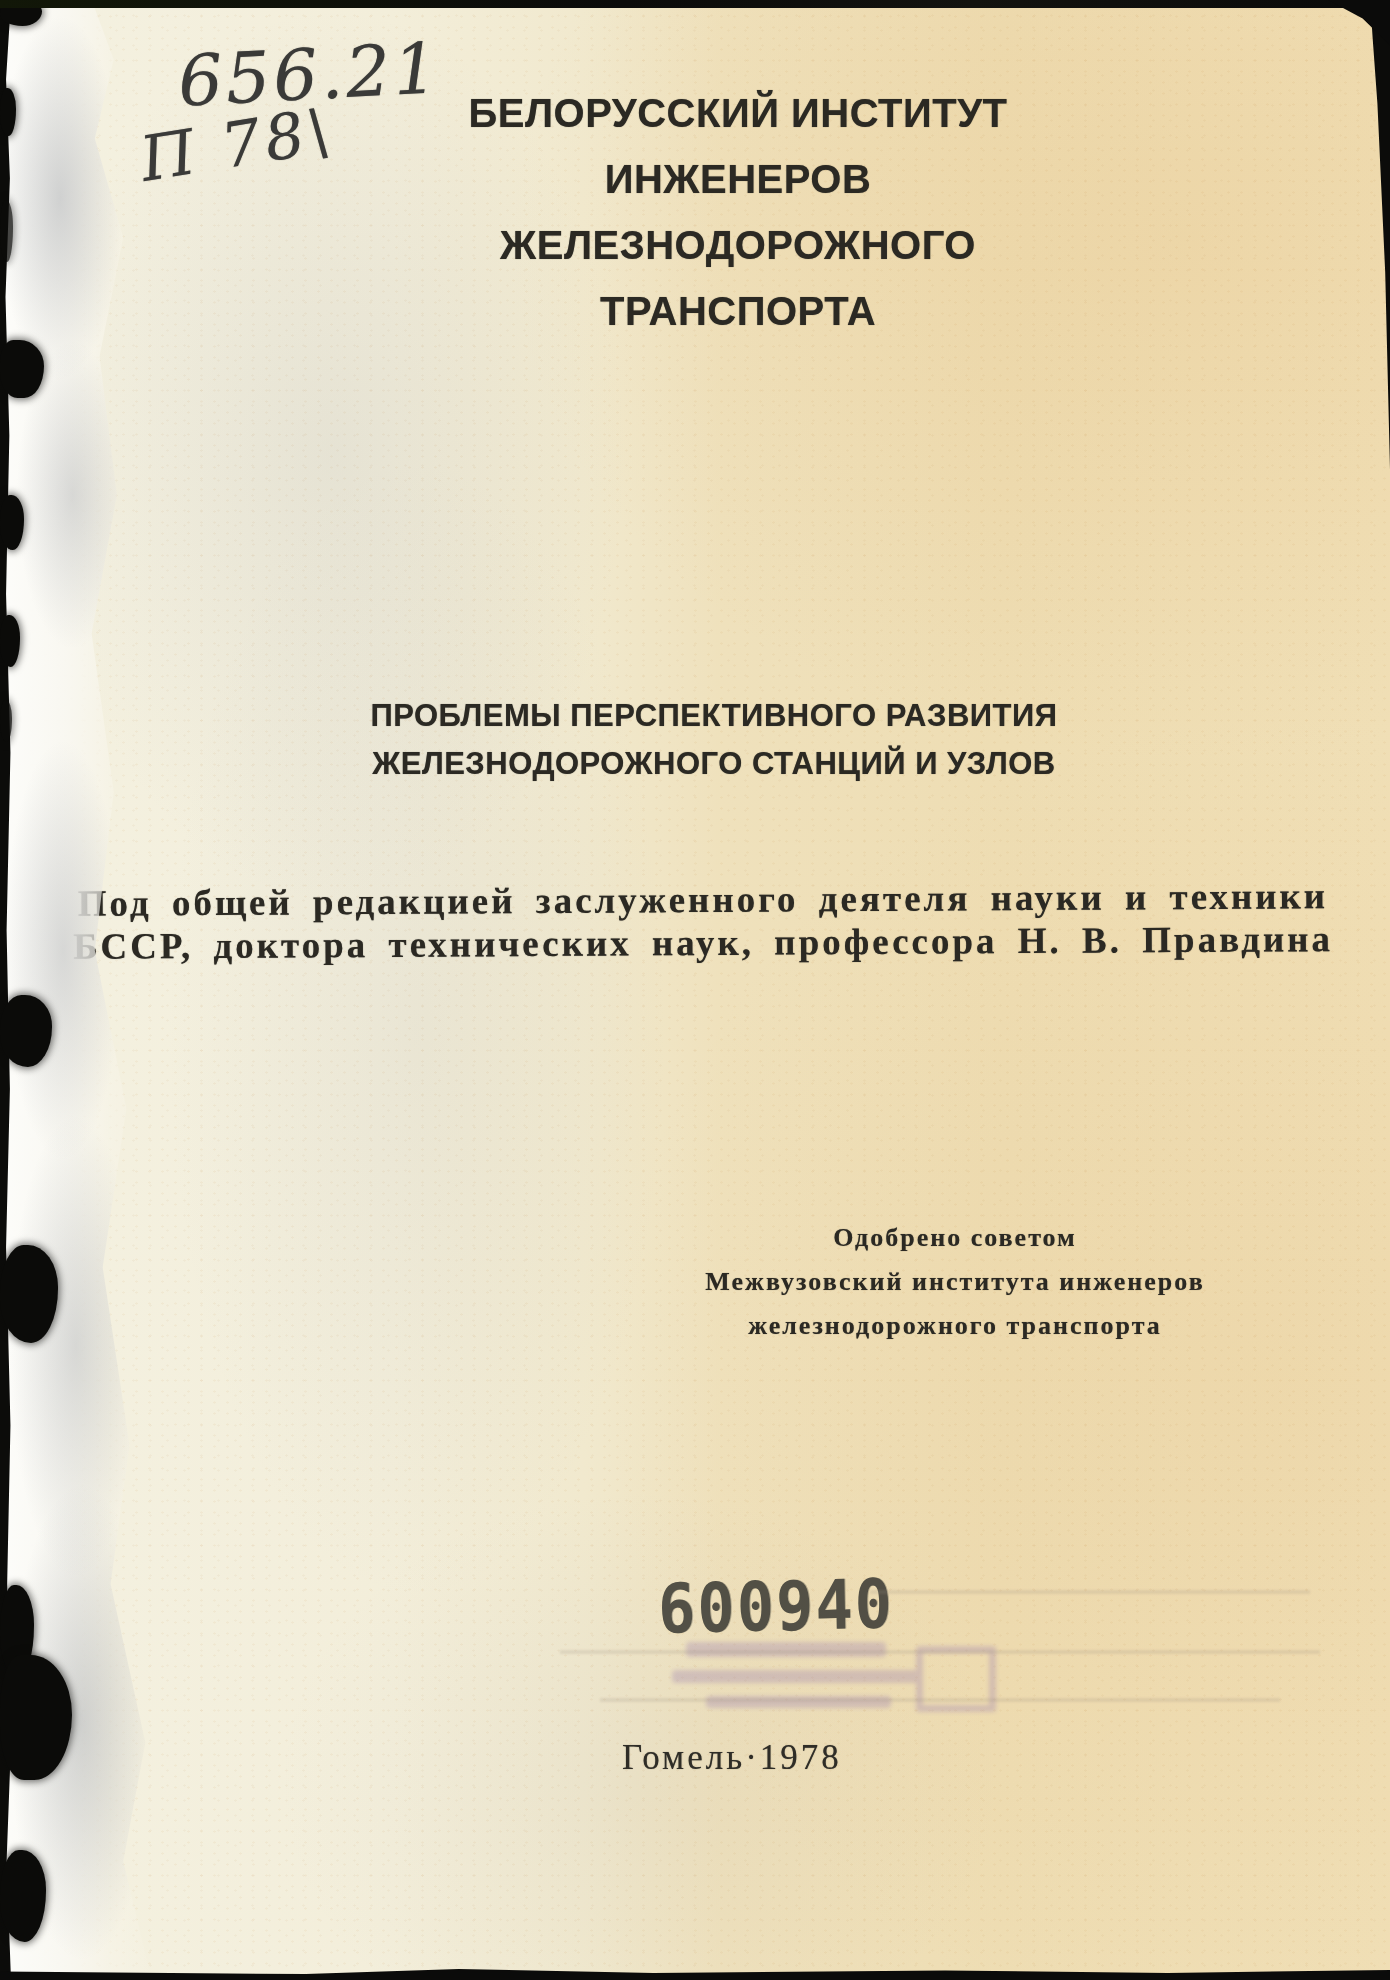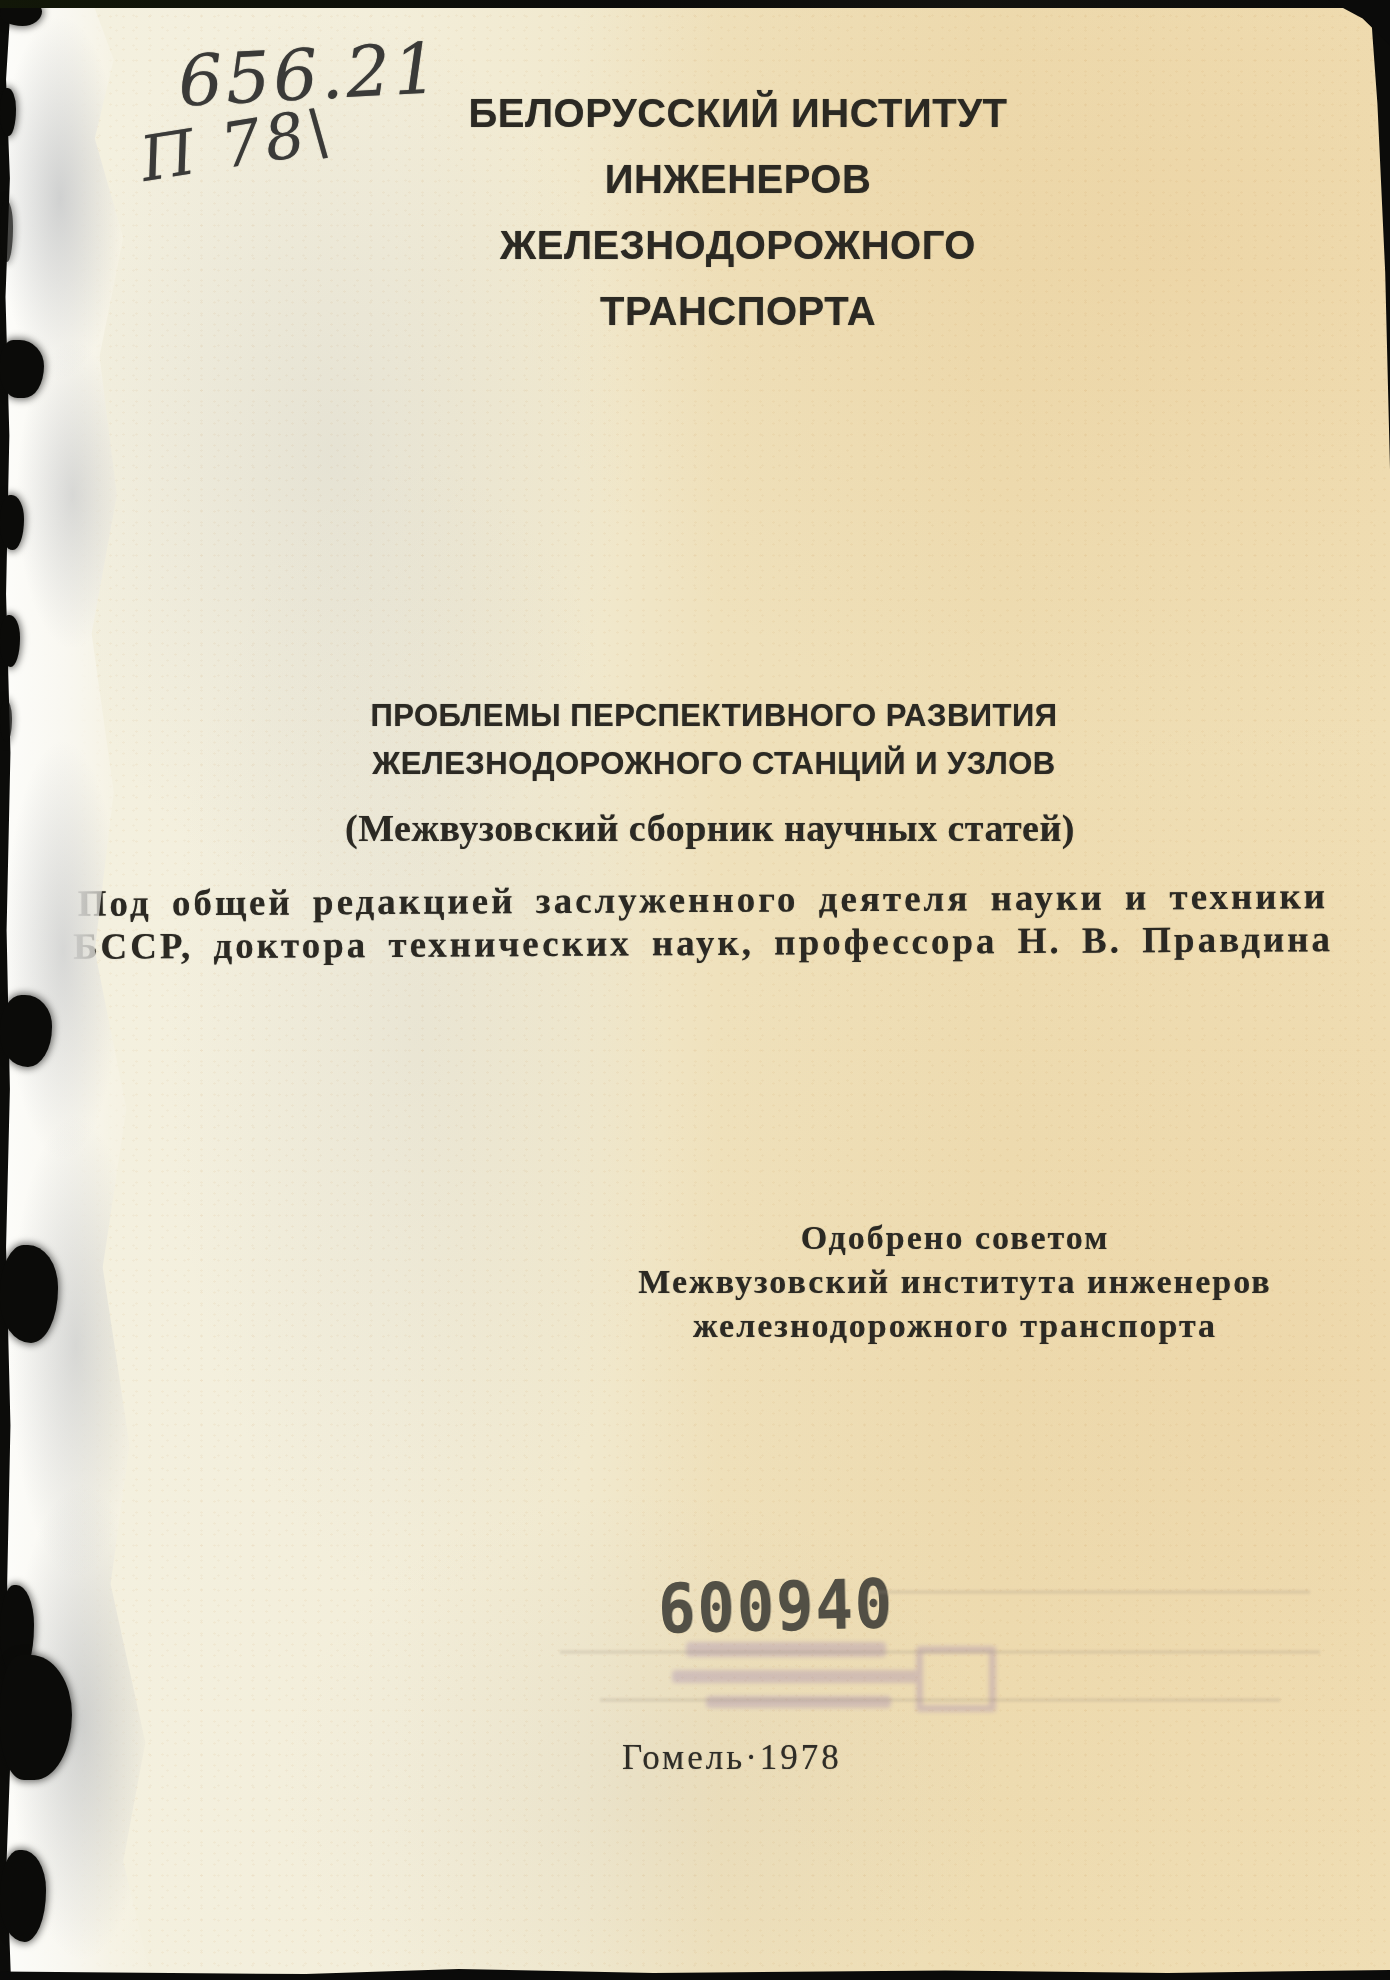--- a/index.html
+++ b/index.html
@@ -31,21 +31,21 @@
   .handwriting{position:absolute;font-family:"DejaVu Serif",serif;font-style:italic;color:#3a3a38;
     text-shadow:0 0 1px rgba(58,58,56,.6);}
   .hw1{left:178px;top:34px;font-size:70px;transform:rotate(-3deg);letter-spacing:3px;}
   .hw2{left:140px;top:108px;font-size:62px;transform:rotate(-9deg);letter-spacing:4px;}
 
   .institute{left:385px;top:80px;width:706px;font-size:40px;line-height:66px;letter-spacing:.5px;}
   .booktitle{left:314px;top:692px;width:800px;font-size:31px;line-height:48px;letter-spacing:.5px;}
   .subtitle{left:310px;top:806px;width:800px;font-size:38px;letter-spacing:.5px;}
   .editorial{left:16px;top:878px;width:1374px;font-size:37px;line-height:43px;letter-spacing:3px;
     word-spacing:8px;transform:rotate(-.35deg);}
-  .approval{left:555px;top:1216px;width:800px;font-size:34px;line-height:44px;letter-spacing:2px;}
+  .approval{left:555px;top:1216px;width:800px;font-size:26px;line-height:44px;letter-spacing:2px;}
   .imprint{left:432px;top:1738px;width:600px;font-size:35px;letter-spacing:3px;color:#2f2d27;}
 
   .accession{
     position:absolute;left:636px;top:1570px;width:280px;text-align:center;
     font-family:"DejaVu Sans Mono",monospace;font-weight:bold;font-size:62px;
     letter-spacing:2px;color:#45443c;opacity:.92;
     transform:scaleY(1.1) rotate(-1.2deg);
     text-shadow:1px 0 0 rgba(69,68,60,.35), -1px 1px 1px rgba(240,223,182,.5);
   }
 
@@ -110,21 +110,20 @@
   <div class="txt sans center institute">
     <div>БЕЛОРУССКИЙ ИНСТИТУТ ИНЖЕНЕРОВ</div>
     <div>ЖЕЛЕЗНОДОРОЖНОГО ТРАНСПОРТА</div>
   </div>
 
   <div class="txt sans center booktitle">
     <div>ПРОБЛЕМЫ ПЕРСПЕКТИВНОГО РАЗВИТИЯ</div>
     <div>ЖЕЛЕЗНОДОРОЖНОГО СТАНЦИЙ И УЗЛОВ</div>
   </div>
 
-  <div class="txt serifb center subtitle">(Межвузовский сборник научных статей)</div>
 
   <div class="txt serifb center editorial">
     <div>Под общей редакцией заслуженного деятеля науки и техники</div>
     <div>БССР,  доктора технических наук,  профессора Н. В. Правдина</div>
   </div>
 
   <div class="txt serifb center approval">
     <div>Одобрено советом</div>
     <div>Межвузовский института инженеров</div>
     <div>железнодорожного транспорта</div>

